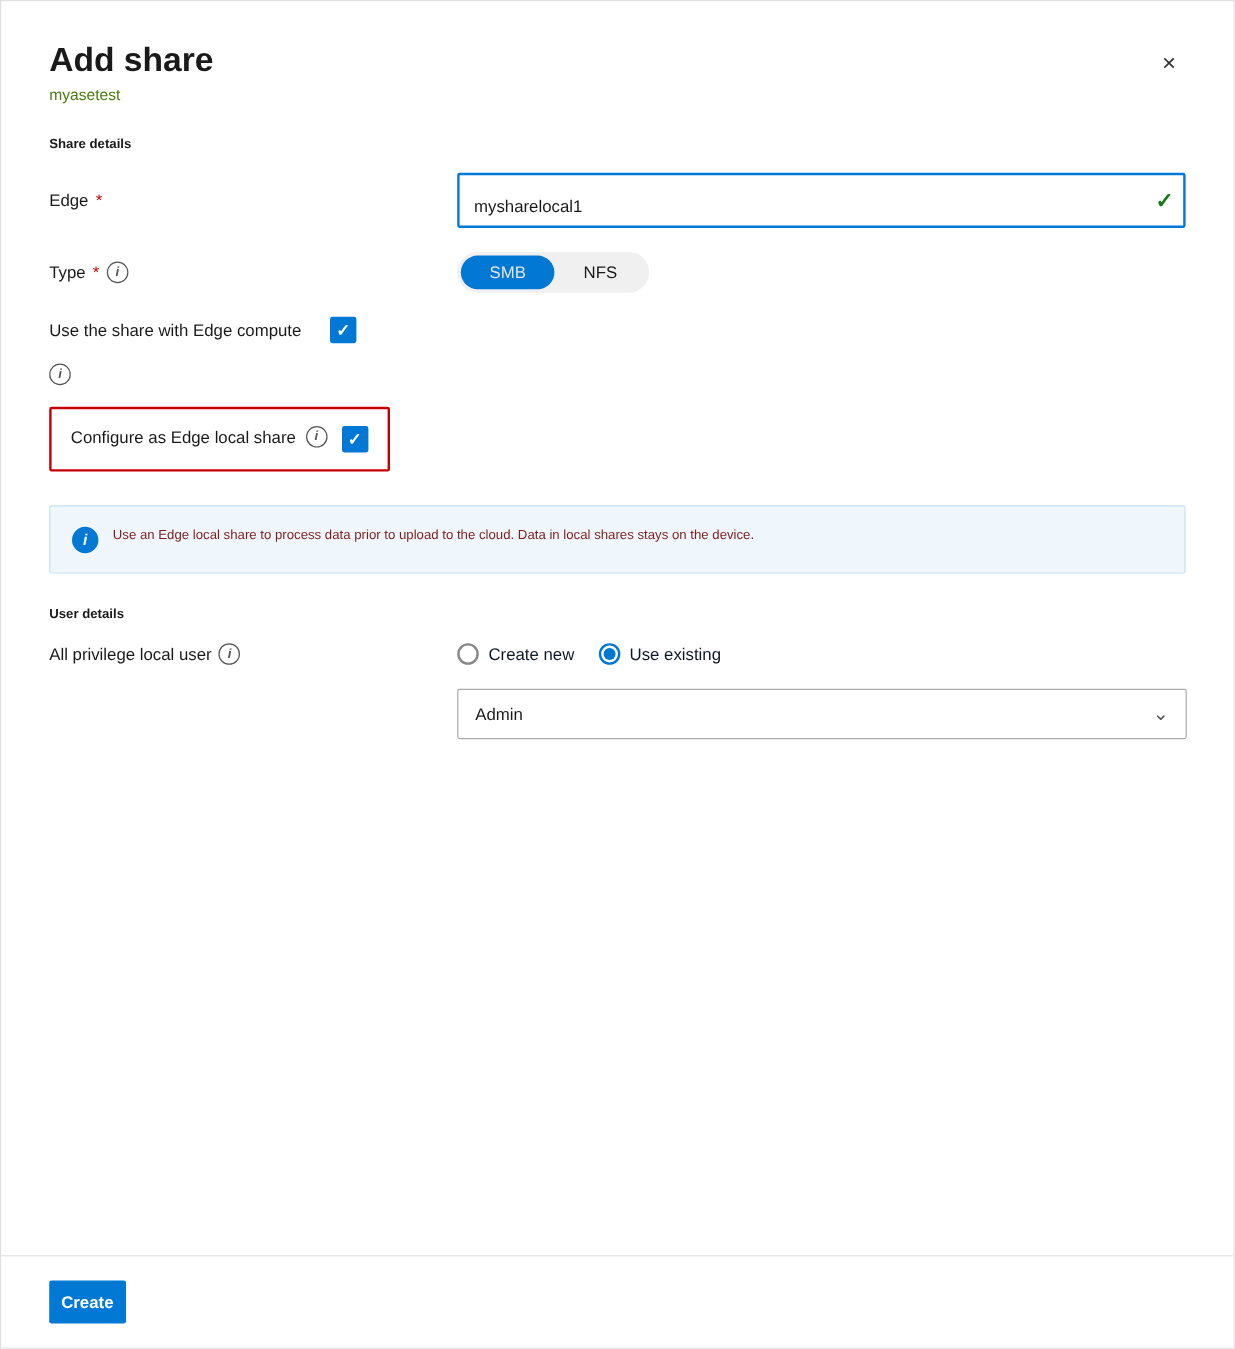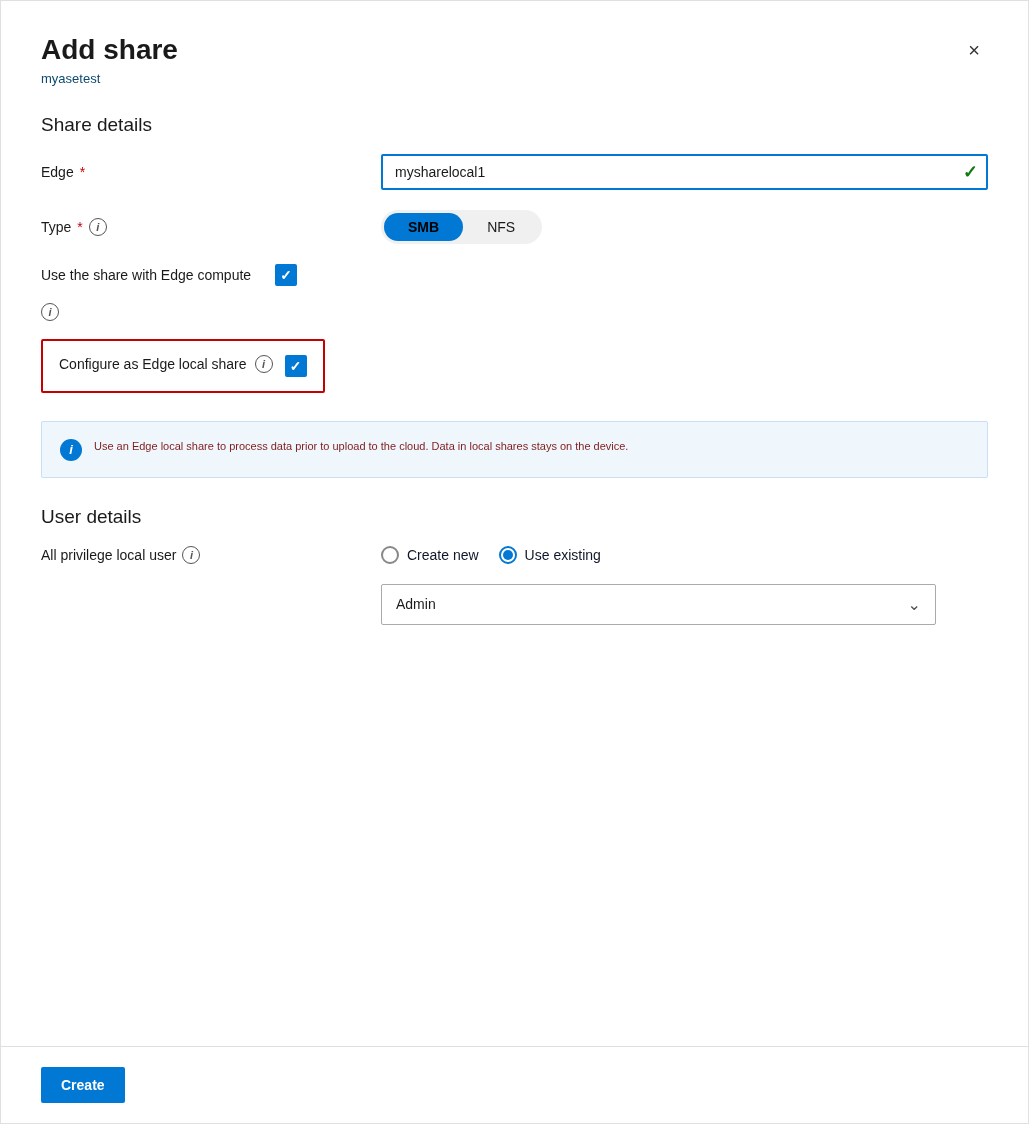--- a/index.html
+++ b/index.html
@@ -25,50 +25,50 @@
     }
 
     .dialog-content {
       flex: 1;
       padding: 32px 40px 32px 40px;
     }
 
     .dialog-header {
       display: flex;
       justify-content: space-between;
-      align-items: center;
+      align-items: flex-end;
       margin-bottom: 4px;
     }
 
     .dialog-title {
       font-size: 28px;
       font-weight: 600;
       color: #1a1a1a;
       line-height: 1.2;
     }
 
     .dialog-subtitle {
       font-size: 13px;
-      color: #0c4a6e;
+      color: #4d7c0f;
       margin-bottom: 28px;
     }
 
     .close-button {
       background: none;
       border: none;
       font-size: 20px;
       cursor: pointer;
       color: #333;
       padding: 4px 8px;
       line-height: 1;
     }
 
     .section-label {
-      font-size: 19px;
-      font-weight: 400;
+      font-size: 11px;
+      font-weight: 700;
       color: #1a1a1a;
       margin-bottom: 18px;
     }
 
     .field-row {
       display: flex;
       align-items: center;
       margin-bottom: 20px;
     }
 
@@ -104,21 +104,21 @@
 
     .text-input-wrapper {
       flex: 1;
       position: relative;
     }
 
     .text-input-wrapper input {
       width: 100%;
       border: 2px solid #0078d4;
       border-radius: 2px;
-      padding: 8px 36px 8px 12px;
+      padding: 18px 36px 8px 12px;
       font-size: 14px;
       color: #1a1a1a;
       outline: none;
     }
 
     .input-checkmark {
       position: absolute;
       right: 10px;
       top: 50%;
       transform: translateY(-50%);
@@ -141,22 +141,21 @@
       padding: 6px 24px;
       border-radius: 18px;
       font-size: 14px;
       cursor: pointer;
       font-weight: 500;
       transition: all 0.2s;
     }
 
     .toggle-option.active {
       background: #0078d4;
-      color: #000000;
-      font-weight: bold;
+      color: #e5e5e5;
     }
 
     .toggle-option.inactive {
       background: transparent;
       color: #1a1a1a;
     }
 
     
     .checkbox-custom {
       width: 22px;
@@ -292,21 +291,21 @@
       background: #0078d4;
     }
 
     
     .dropdown-wrapper {
       margin-left: 340px;
       margin-top: 16px;
     }
 
     .dropdown {
-      width: 555px;
+      width: 608px;
       border: 1px solid #aaa;
       border-radius: 2px;
       padding: 10px 14px;
       font-size: 14px;
       color: #1a1a1a;
       display: flex;
       align-items: center;
       justify-content: space-between;
       cursor: pointer;
       background: #fff;
@@ -324,21 +323,21 @@
       display: flex;
       align-items: center;
       gap: 12px;
     }
 
     .create-button {
       background: #0078d4;
       color: #fff;
       border: none;
       border-radius: 2px;
-      padding: 10px 20px;
+      padding: 10px 10px;
       font-size: 14px;
       font-weight: 600;
       cursor: pointer;
     }
   </style>
 </head>
 <body>
 
 <div class="dialog">
   <div class="dialog-content">

